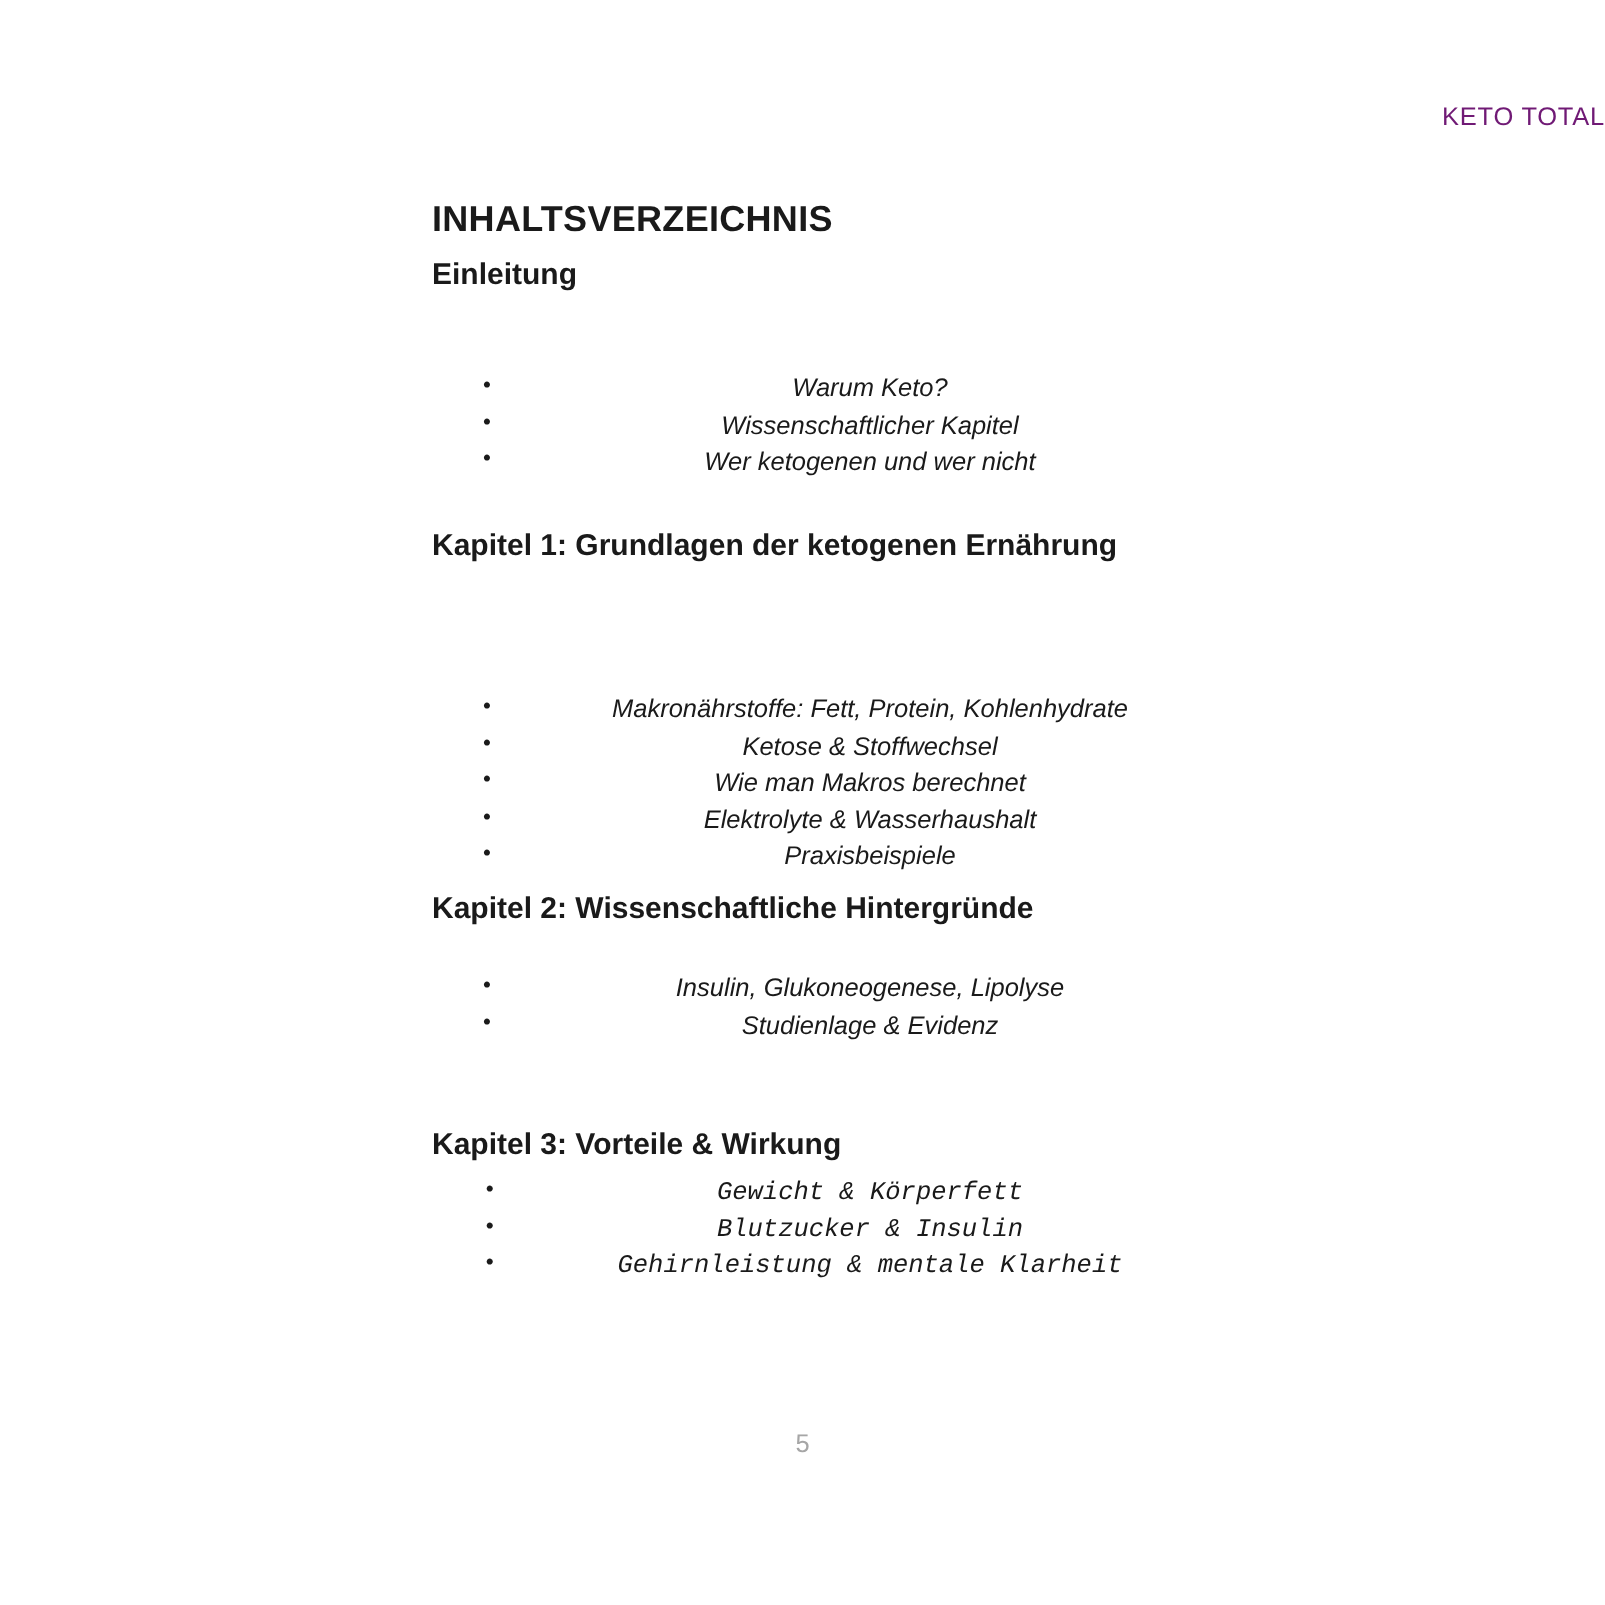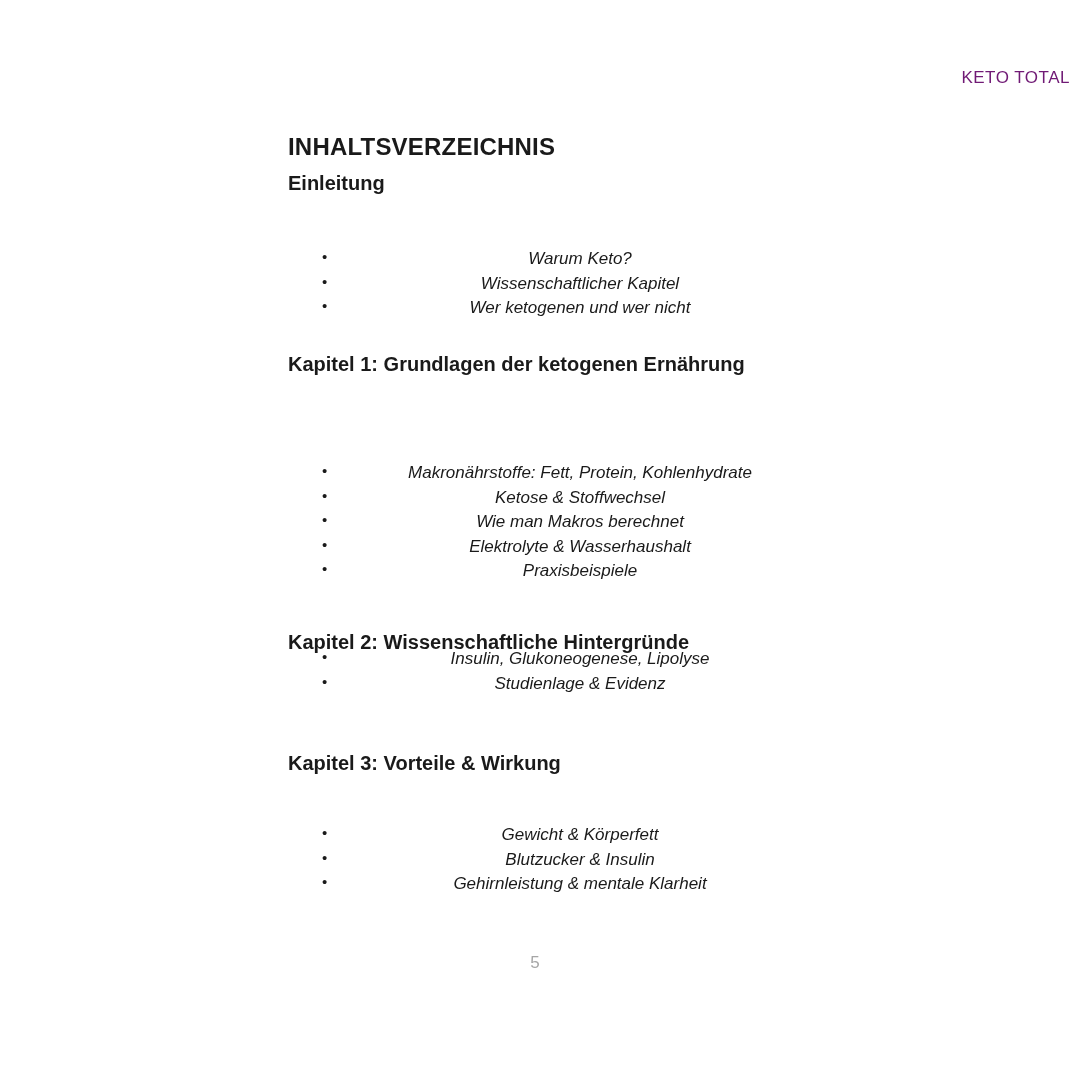--- a/index.html
+++ b/index.html
@@ -41,34 +41,34 @@
     position: absolute;
     left: 288px;
     width: 494px;
     font-size: 20px;
     font-weight: bold;
     line-height: 29.5px;
     margin: 0;
   }
   .heading-einleitung { top: 169px; }
   .heading-kapitel1  { top: 350px; }
-  .heading-kapitel2  { top: 592px; margin-top: 36px; }
+  .heading-kapitel2  { top: 592px; }
   .heading-kapitel3  { top: 749px; }
   .toc-list {
     position: absolute;
     left: 288px;
     width: 520px;
     margin: 0;
     padding: 0;
     list-style: none;
   }
   .list-einleitung { top: 247px; }
   .list-kapitel1  { top: 437px; margin-top: 24px; }
   .list-kapitel2  { top: 647px; }
-  .list-kapitel3  { top: 823px; }
+  .list-kapitel3  { top: 784px; font-family: Liberation Mono, monospace; }
   .toc-list li {
     position: relative;
     padding-left: 64px;
     font-size: 17px;
     font-style: italic;
     line-height: 24.5px;
     color: #1a1a1a;
     text-align: center;
   }
   .toc-list li::before {

